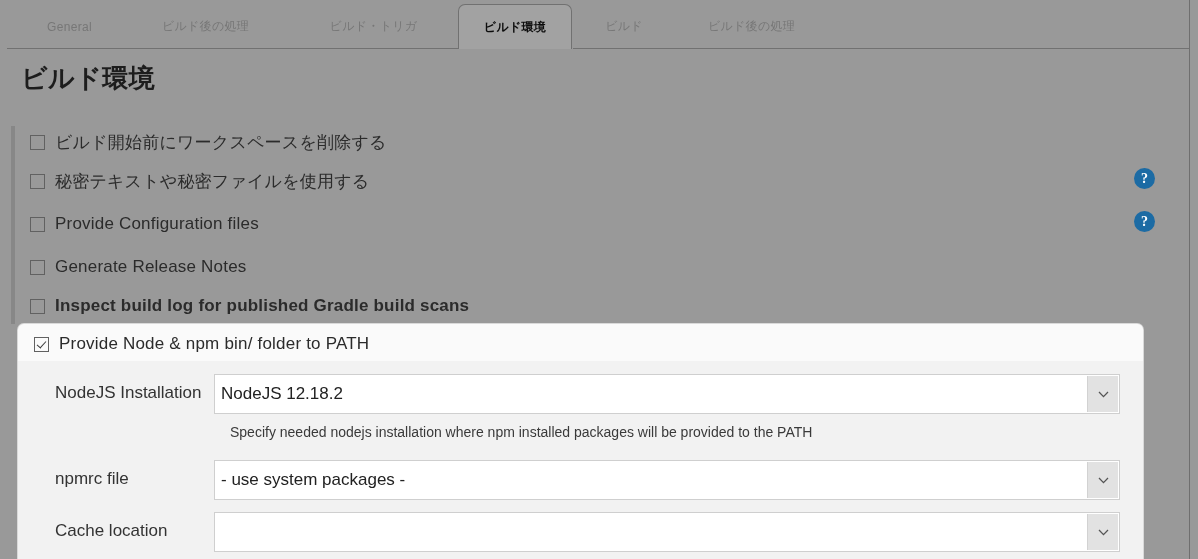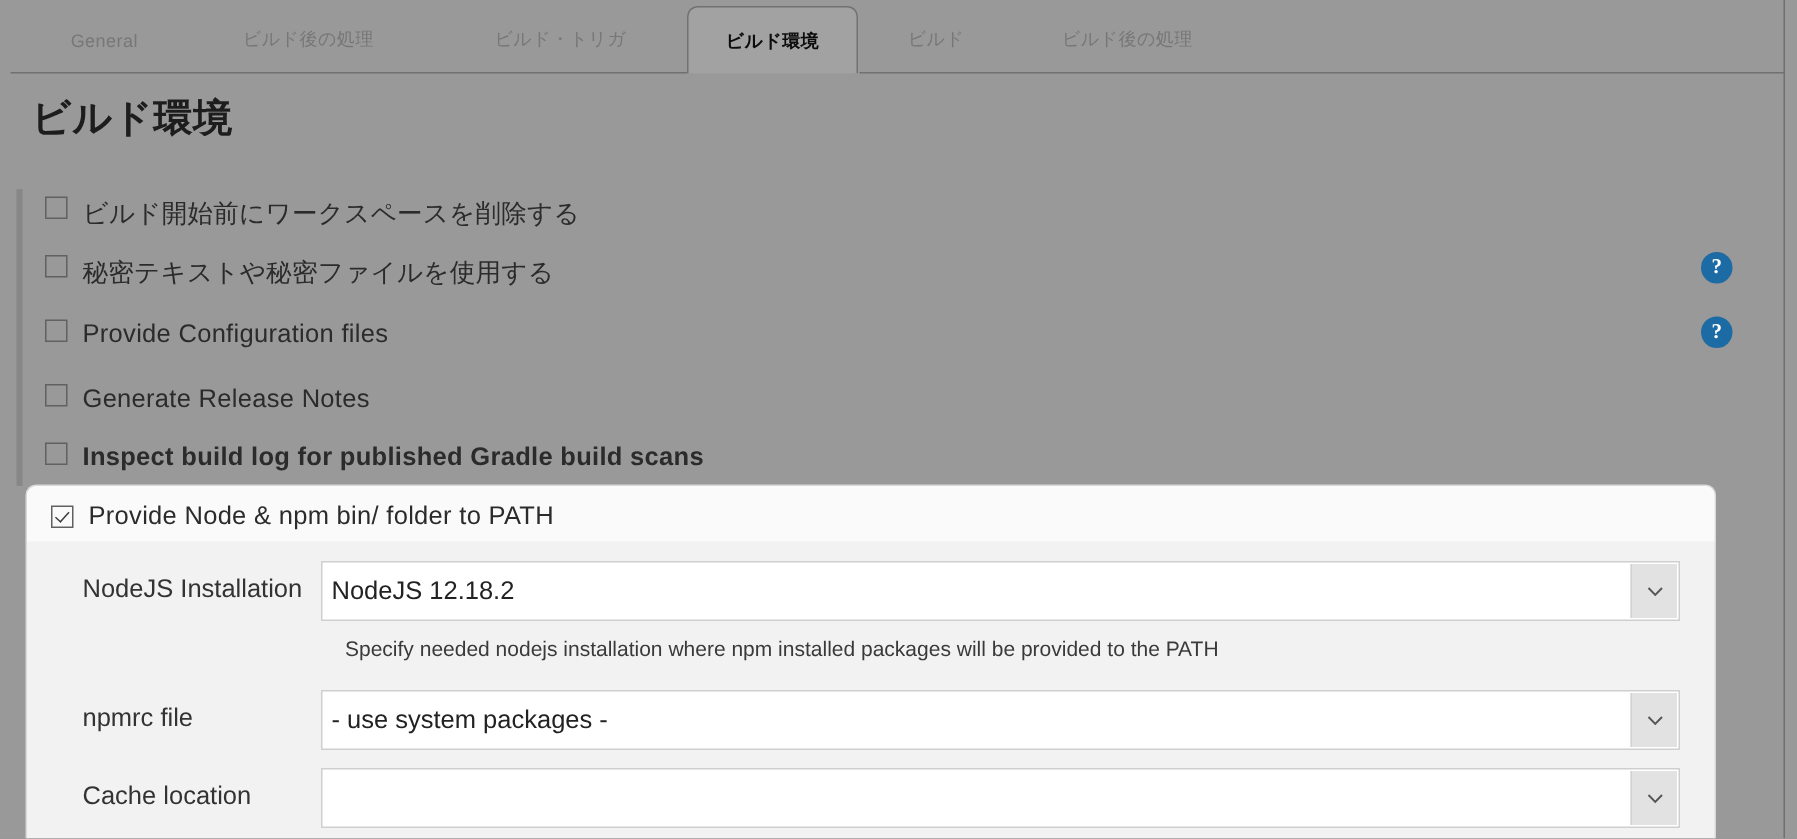--- a/index.html
+++ b/index.html
@@ -91,21 +91,21 @@
     width: 4px;
     height: 198px;
     background: #878787;
   }
 
   
   .cb-row {
     position: absolute;
     left: 30px;
     display: flex;
-    align-items: flex-start;
+    align-items: center;
     height: 22px;
   }
   .cbox {
     width: 15px;
     height: 15px;
     border: 1px solid #616161;
     background: transparent;
     box-sizing: border-box;
     flex: 0 0 auto;
     position: relative;

